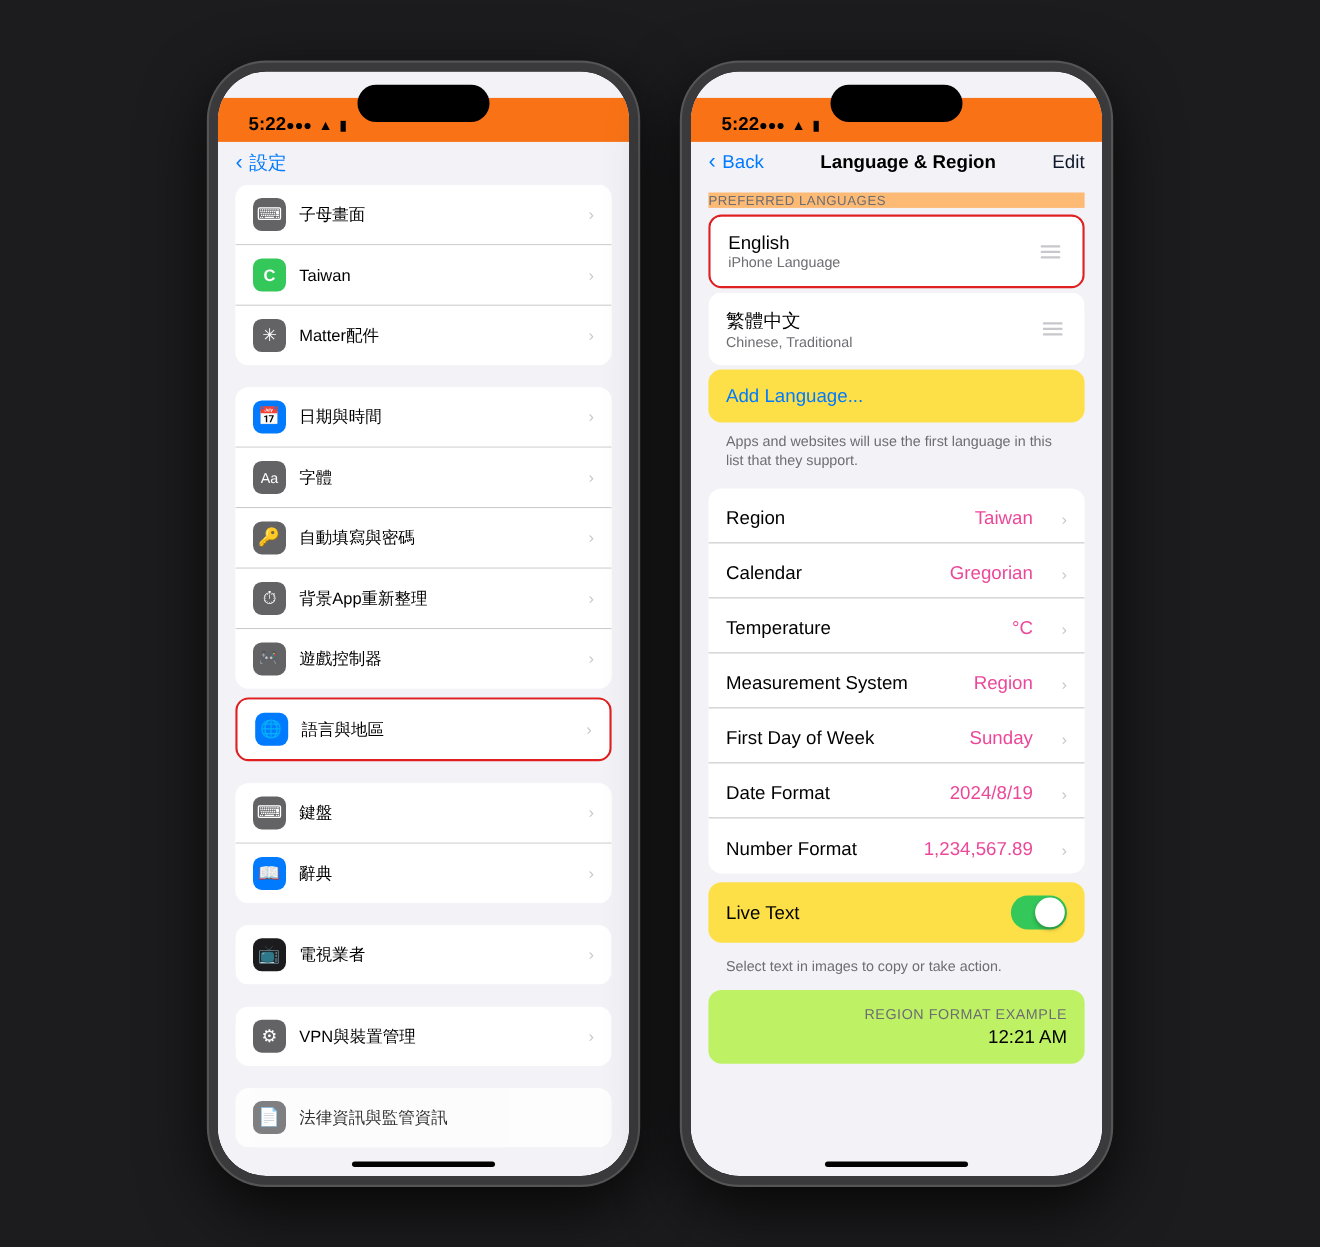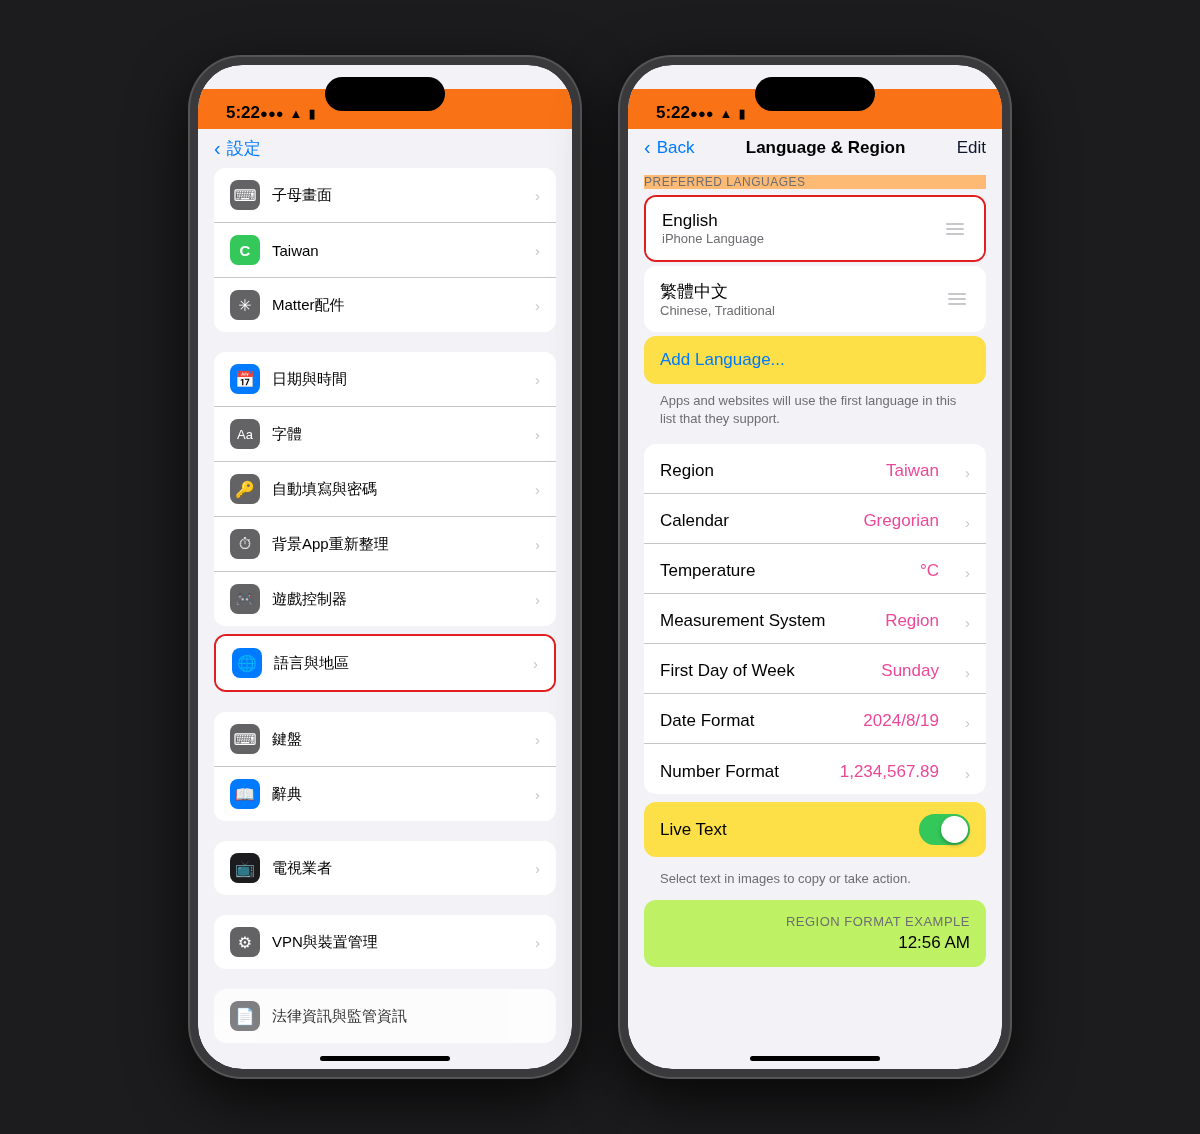--- a/index.html
+++ b/index.html
@@ -604,20 +604,20 @@
       <div class="toggle-row">
         <span class="settings-row-label">Live Text</span>
         <div class="toggle">
           <div class="toggle-thumb"></div>
         </div>
       </div>
       <div class="live-text-info">Select text in images to copy or take action.</div>
 
       <div class="region-example">
         <div class="region-example-title">Region Format Example</div>
-        <div class="region-example-value">12:56 AM</div>
+        <div class="region-example-value">12:21 AM</div>
       </div>
 
     </div>
 
     <div class="bottom-bar"></div>
   </div>
 </div>
 
 </body></html>

